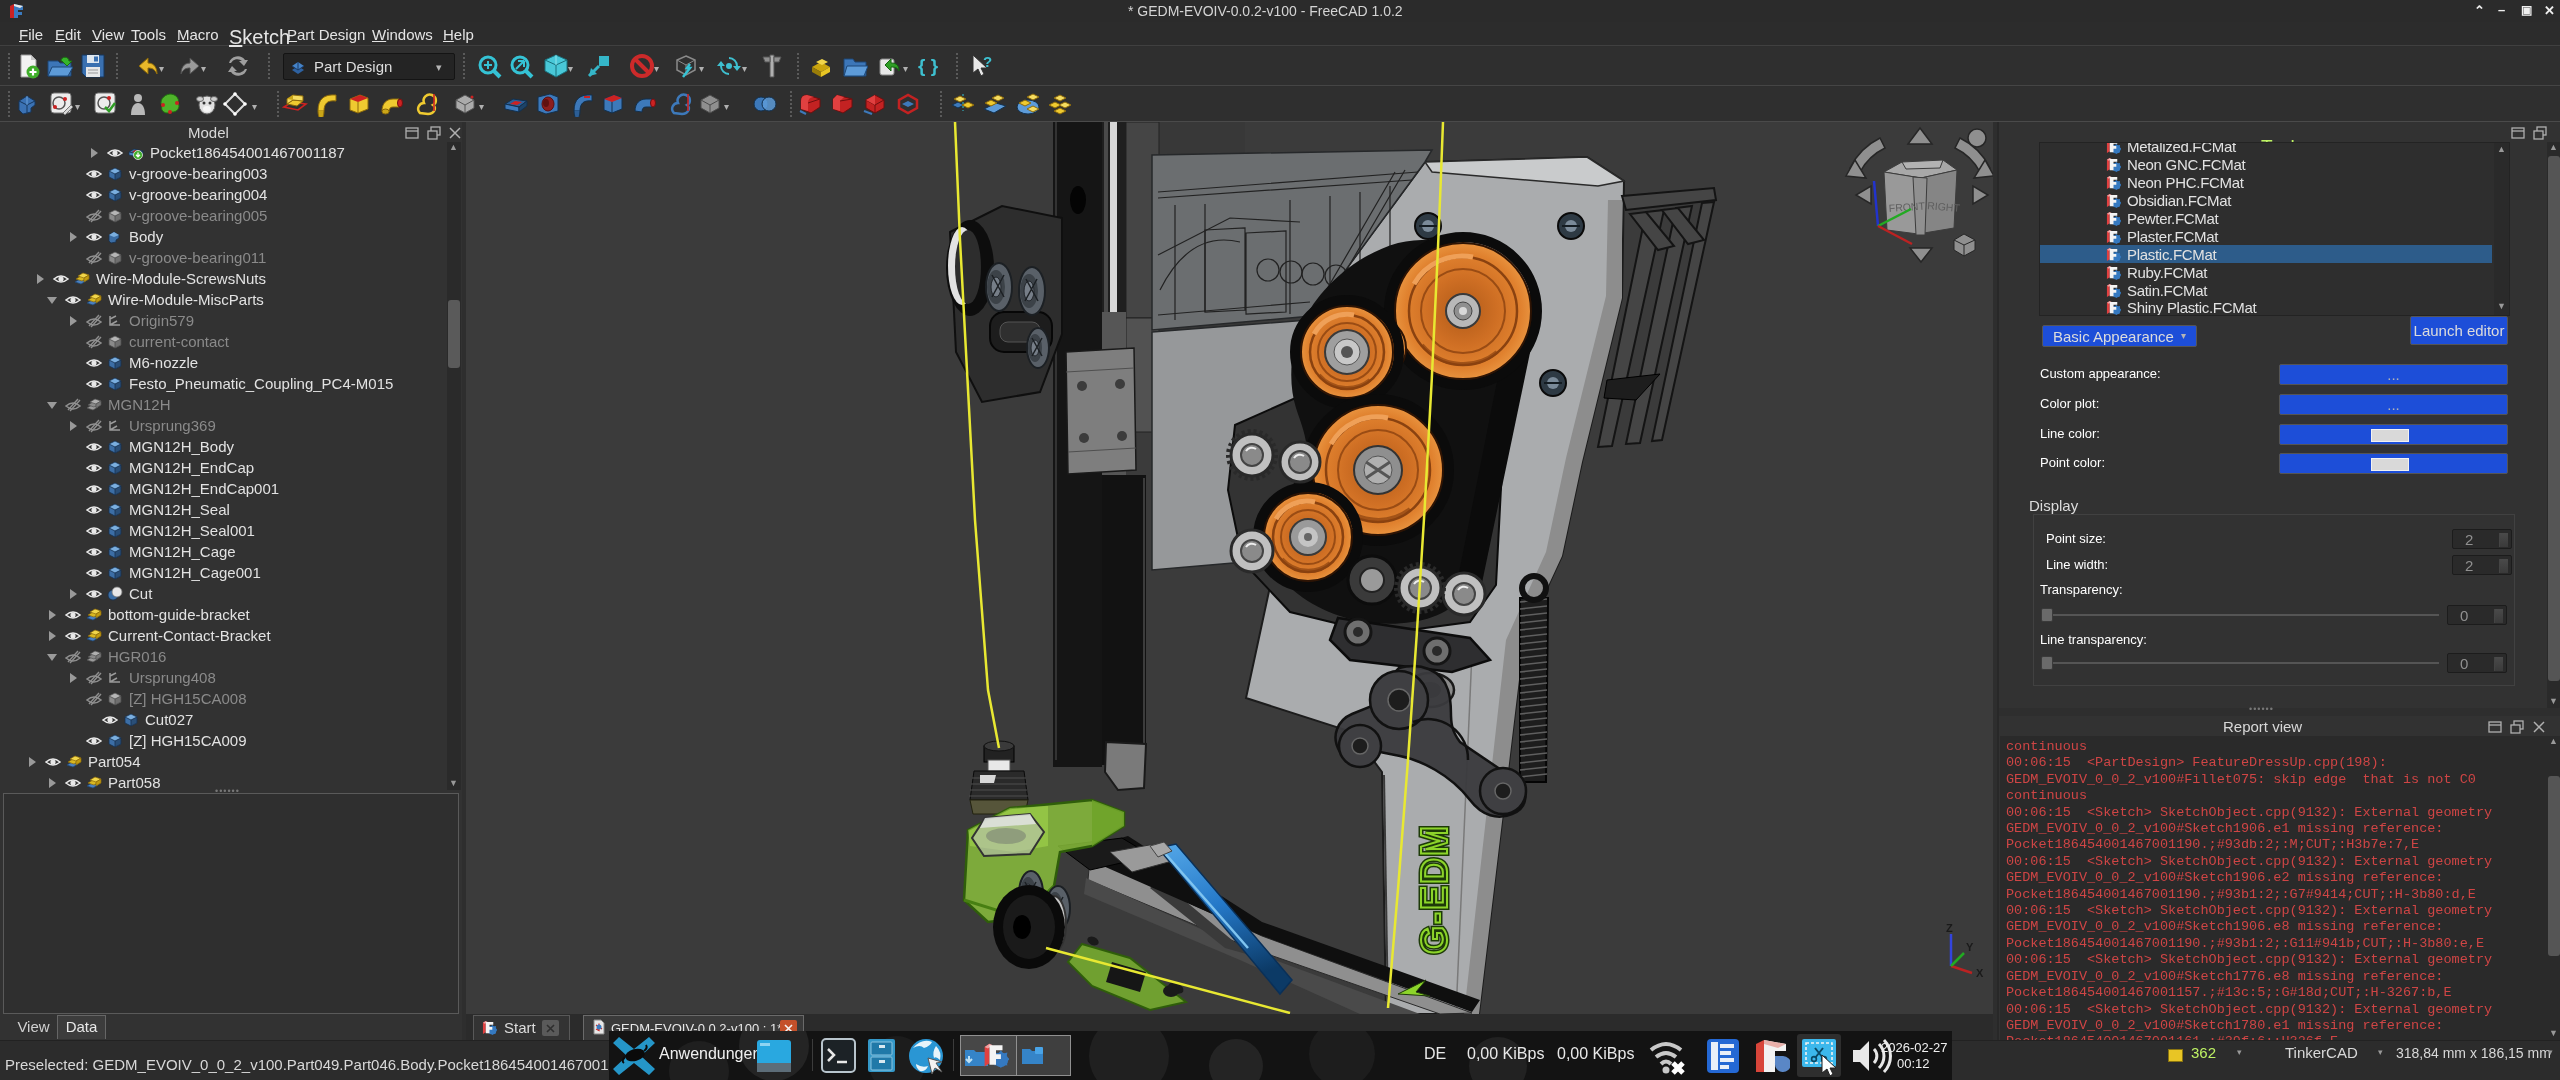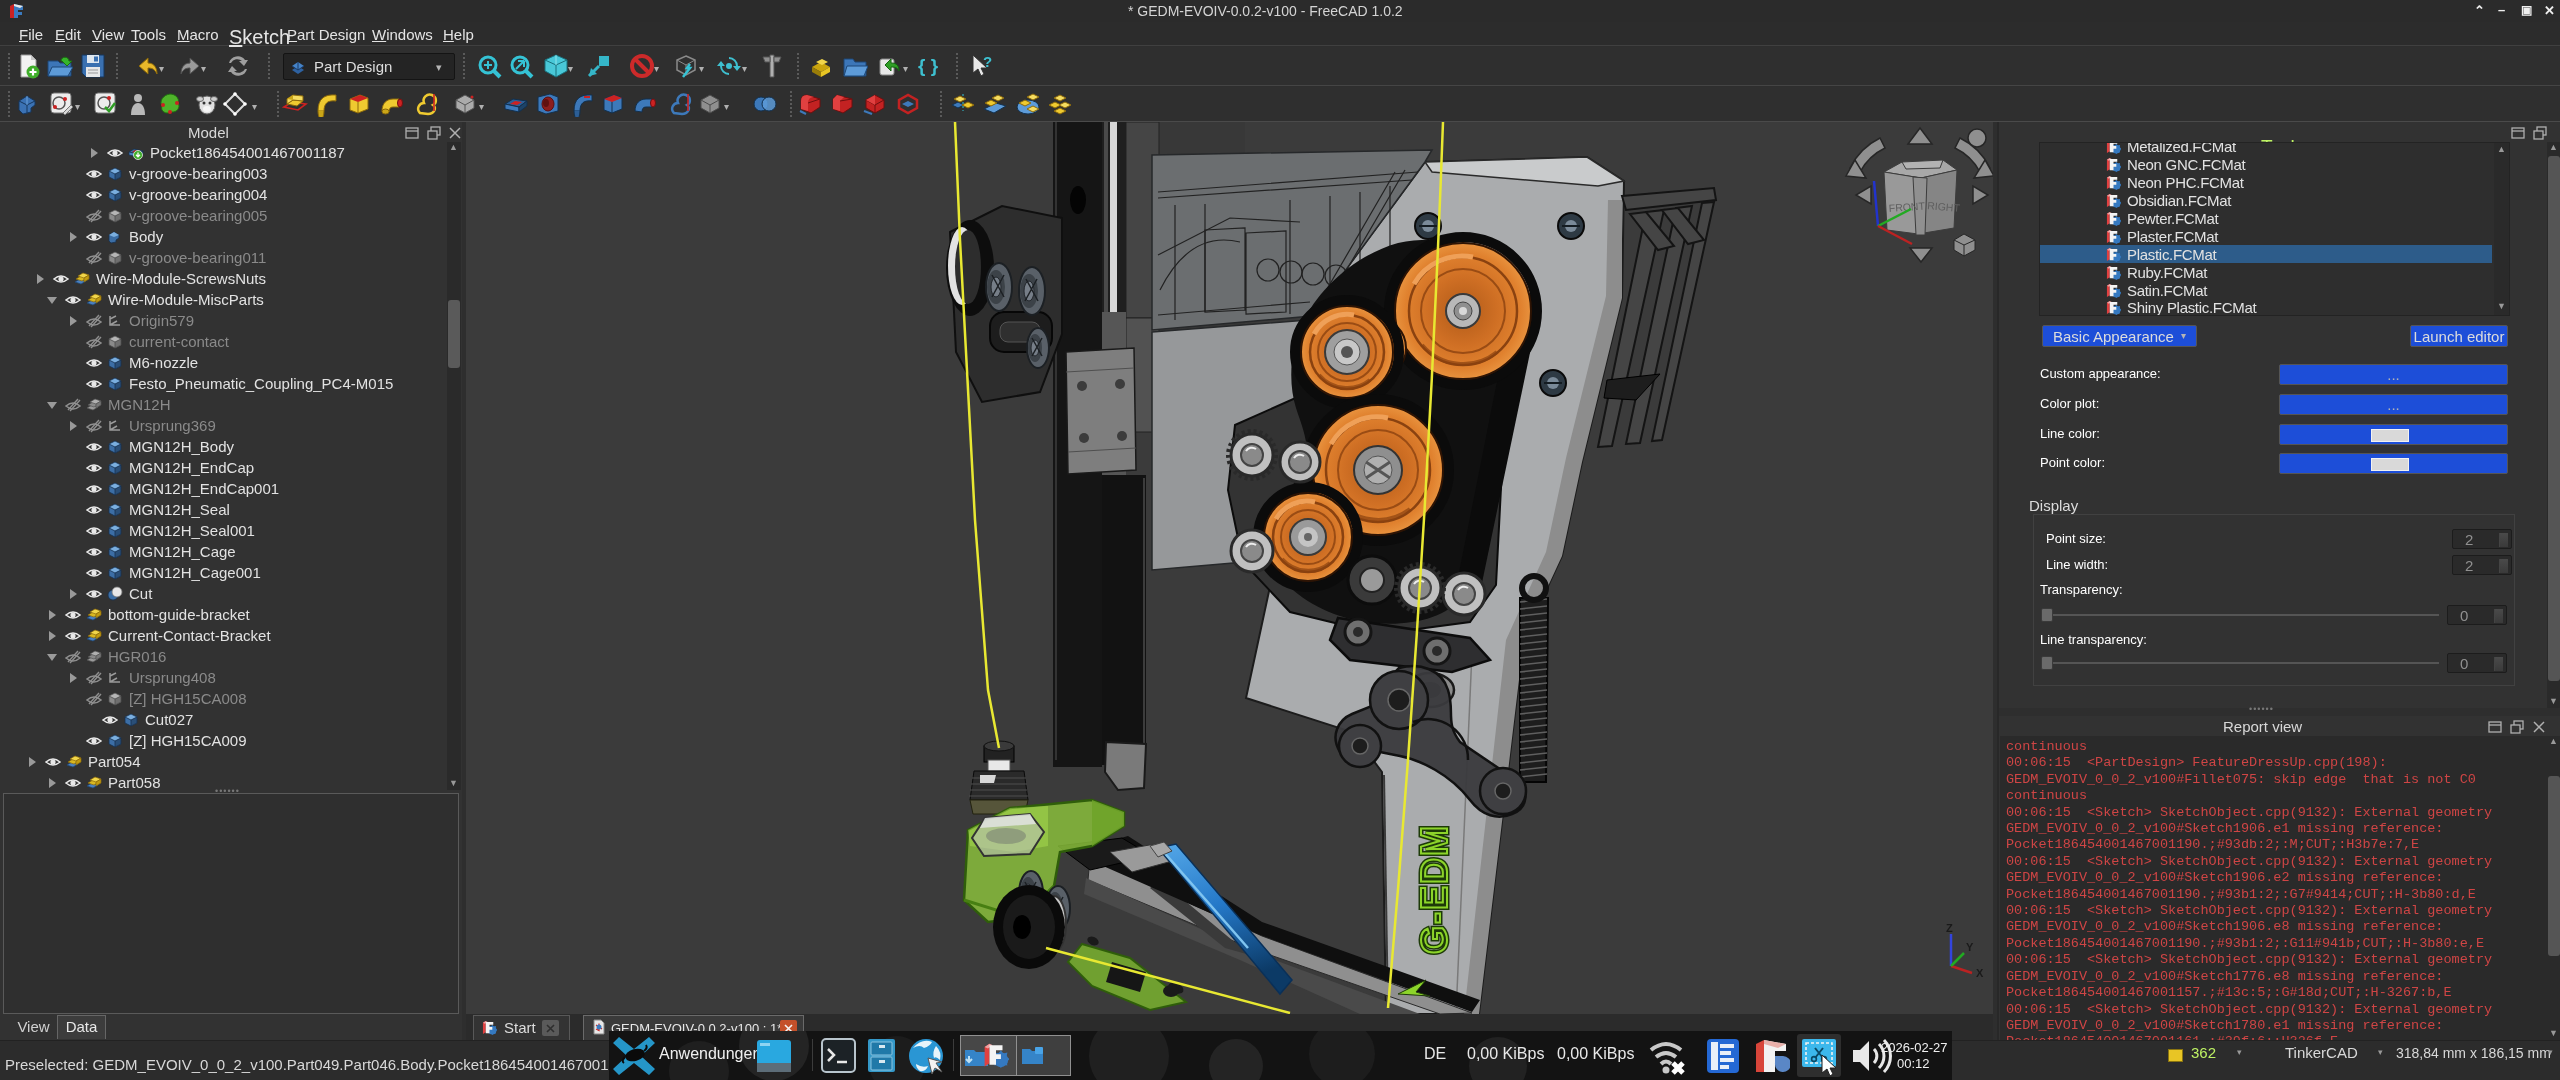--- a/index.html
+++ b/index.html
@@ -956,21 +956,21 @@
  </div>
  <div class="abs" style="left:495px;top:21px;width:15px;height:172px;background:#2a2a2a">
   <div class="txt" style="left:3px;top:1px;font-size:9px;color:#999">▲</div>
   <div class="txt" style="left:3px;top:158px;font-size:9px;color:#999">▼</div>
  </div>
 
  <div class="btn" style="left:43px;top:203px;width:155px;height:22px">
       <span style="margin-left:10px">Basic Appearance</span>
       <span style="position:absolute;right:10px;top:4px;font-size:10px;color:#b5b5b5">▾</span>
     </div>
- <div class="btn" style="left:411px;top:203px;width:98px;height:22px;justify-content:center">Launch editor</div>
+ <div class="btn" style="left:411px;top:194px;width:98px;height:29px;justify-content:center">Launch editor</div>
 
  <div class="rlb" style="left:41px;top:244px">Custom appearance:</div>
  <div class="btn" style="left:280px;top:242px;width:229px;height:21px;justify-content:center;color:#b5b5b5">...</div>
  <div class="rlb" style="left:41px;top:274px">Color plot:</div>
  <div class="btn" style="left:280px;top:272px;width:229px;height:21px;justify-content:center;color:#b5b5b5">...</div>
  <div class="rlb" style="left:41px;top:304px">Line color:</div>
  <div class="btn" style="left:280px;top:302px;width:229px;height:21px">
       <span class="abs" style="left:91px;top:4px;width:38px;height:13px;background:#d9d9d9;border:1px solid #f2f2f2"></span>
     </div>
  <div class="rlb" style="left:41px;top:333px">Point color:</div>

